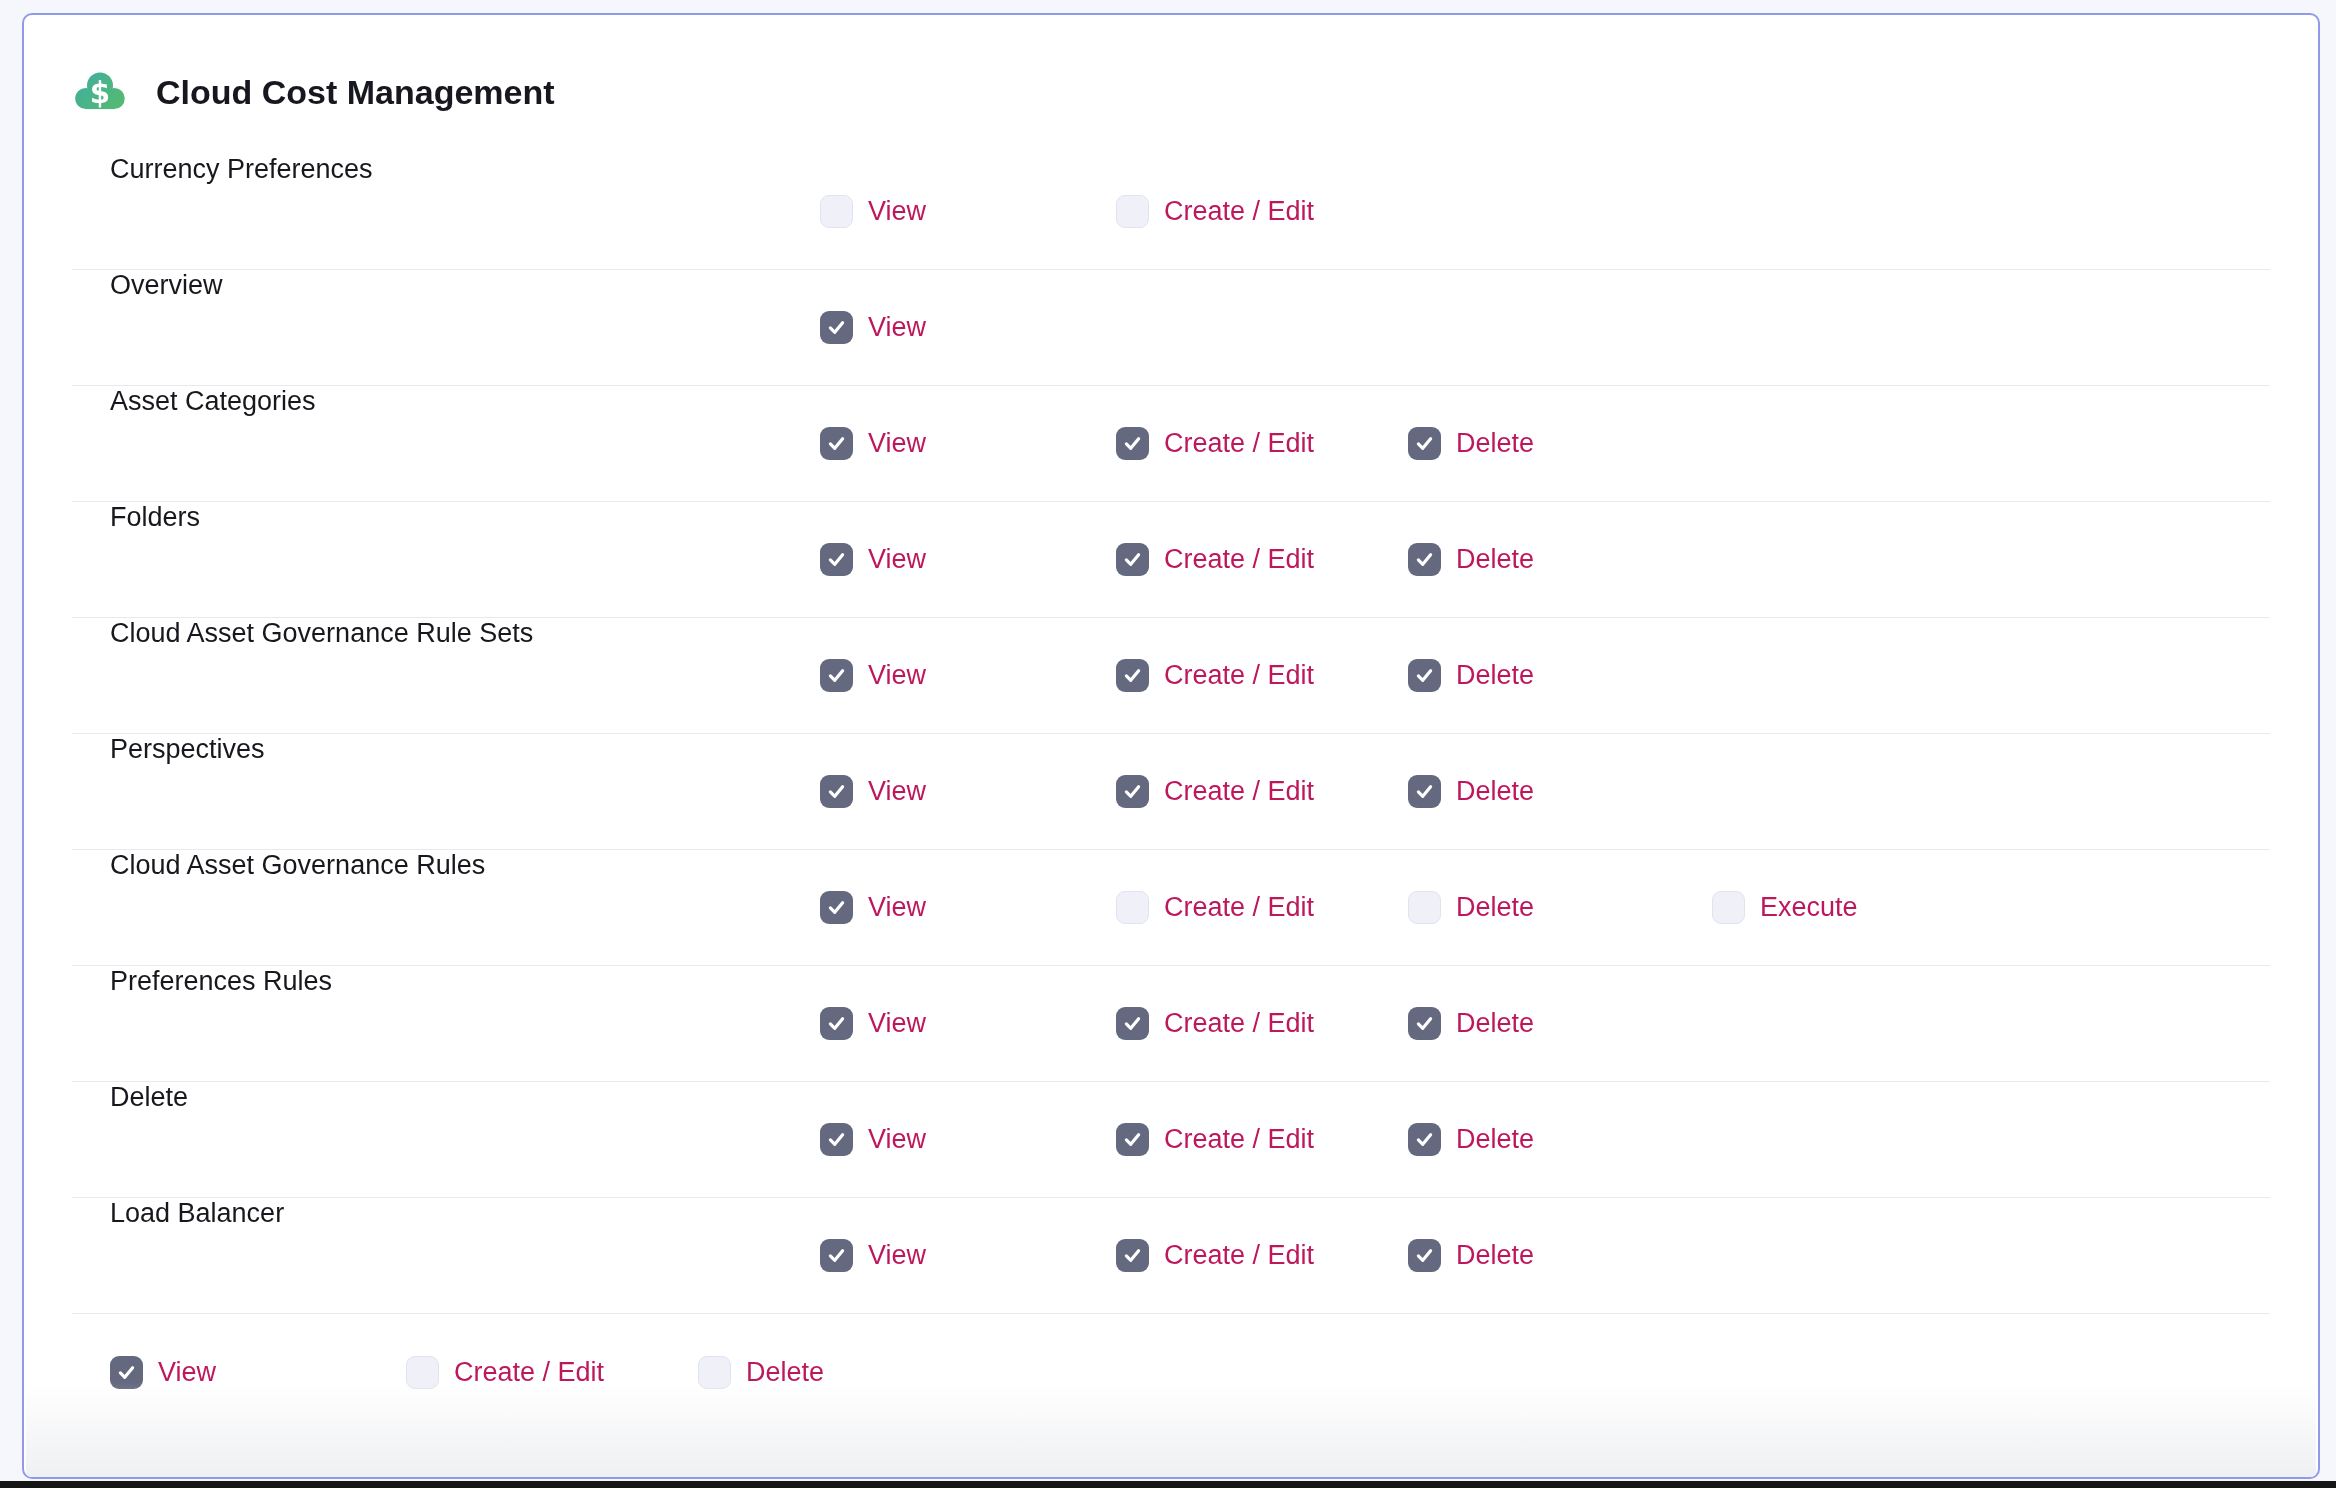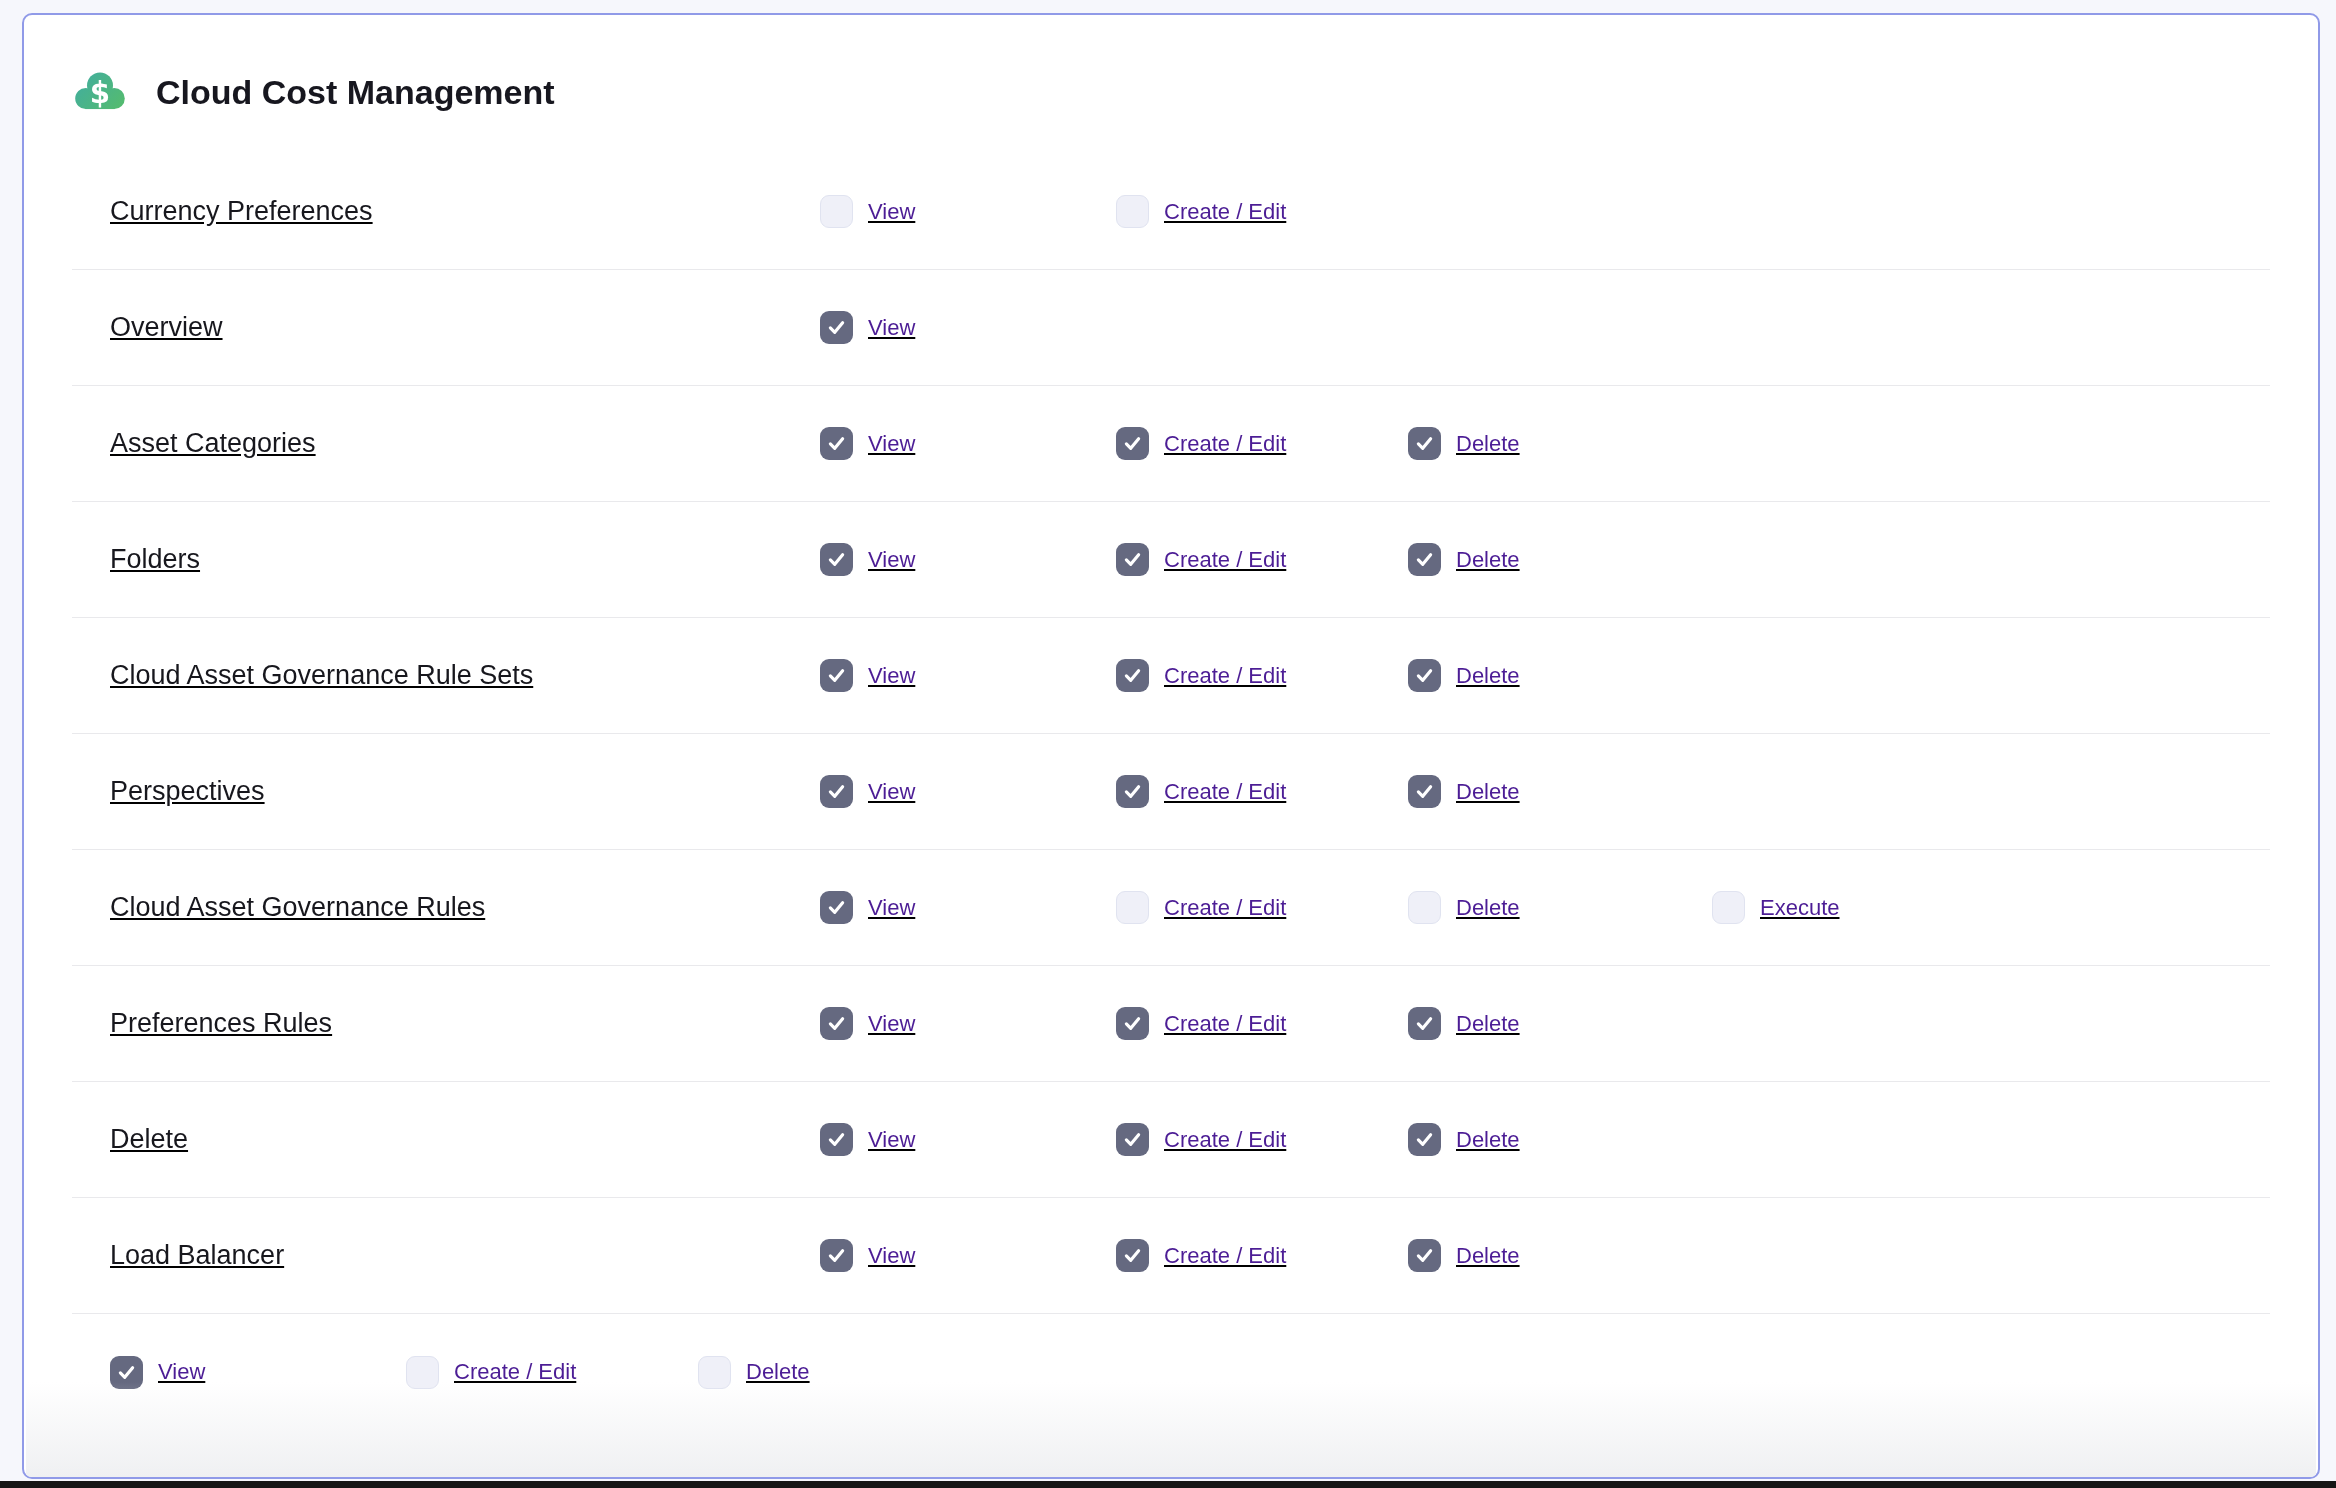--- a/index.html
+++ b/index.html
@@ -31,23 +31,21 @@
     font-size:34px;
     font-weight:700;
     color:#17171f;
   }
   .rows { margin-top:39px; }
   .row {
     height:116px;
     margin:0 48px;
     padding-left:38px;
     display:flex;
-    align-items:center;
     border-bottom:1px solid #e9e9ec;
-    text-decoration:underline;
   }
   .row:last-child { border-bottom:none; }
   .resource {
     width:710px;
     flex:none;
     font-size:27px;
     color:#17171d;
     padding-right:20px;
   }
   .perm {
@@ -61,22 +59,22 @@
     width:33px; height:33px;
     border-radius:9px;
     flex:none;
     display:flex;
     align-items:center;
     justify-content:center;
   }
   .checkbox.checked { background:#656980; }
   .checkbox.unchecked { background:#eff0f8; border:1px solid #e0e3f0; }
   .perm-label {
-    font-size:22px;
-    color:#4c1d95;
+    font-size:27px;
+    color:#be185d;
     white-space:nowrap;
   }
   .bottom-fade {
     position:absolute;
     left:2px; right:2px; bottom:0;
     height:95px;
     background:linear-gradient(to bottom, rgba(240,240,243,0), #eff0f2);
     pointer-events:none;
   }
   .bottom-strip {

